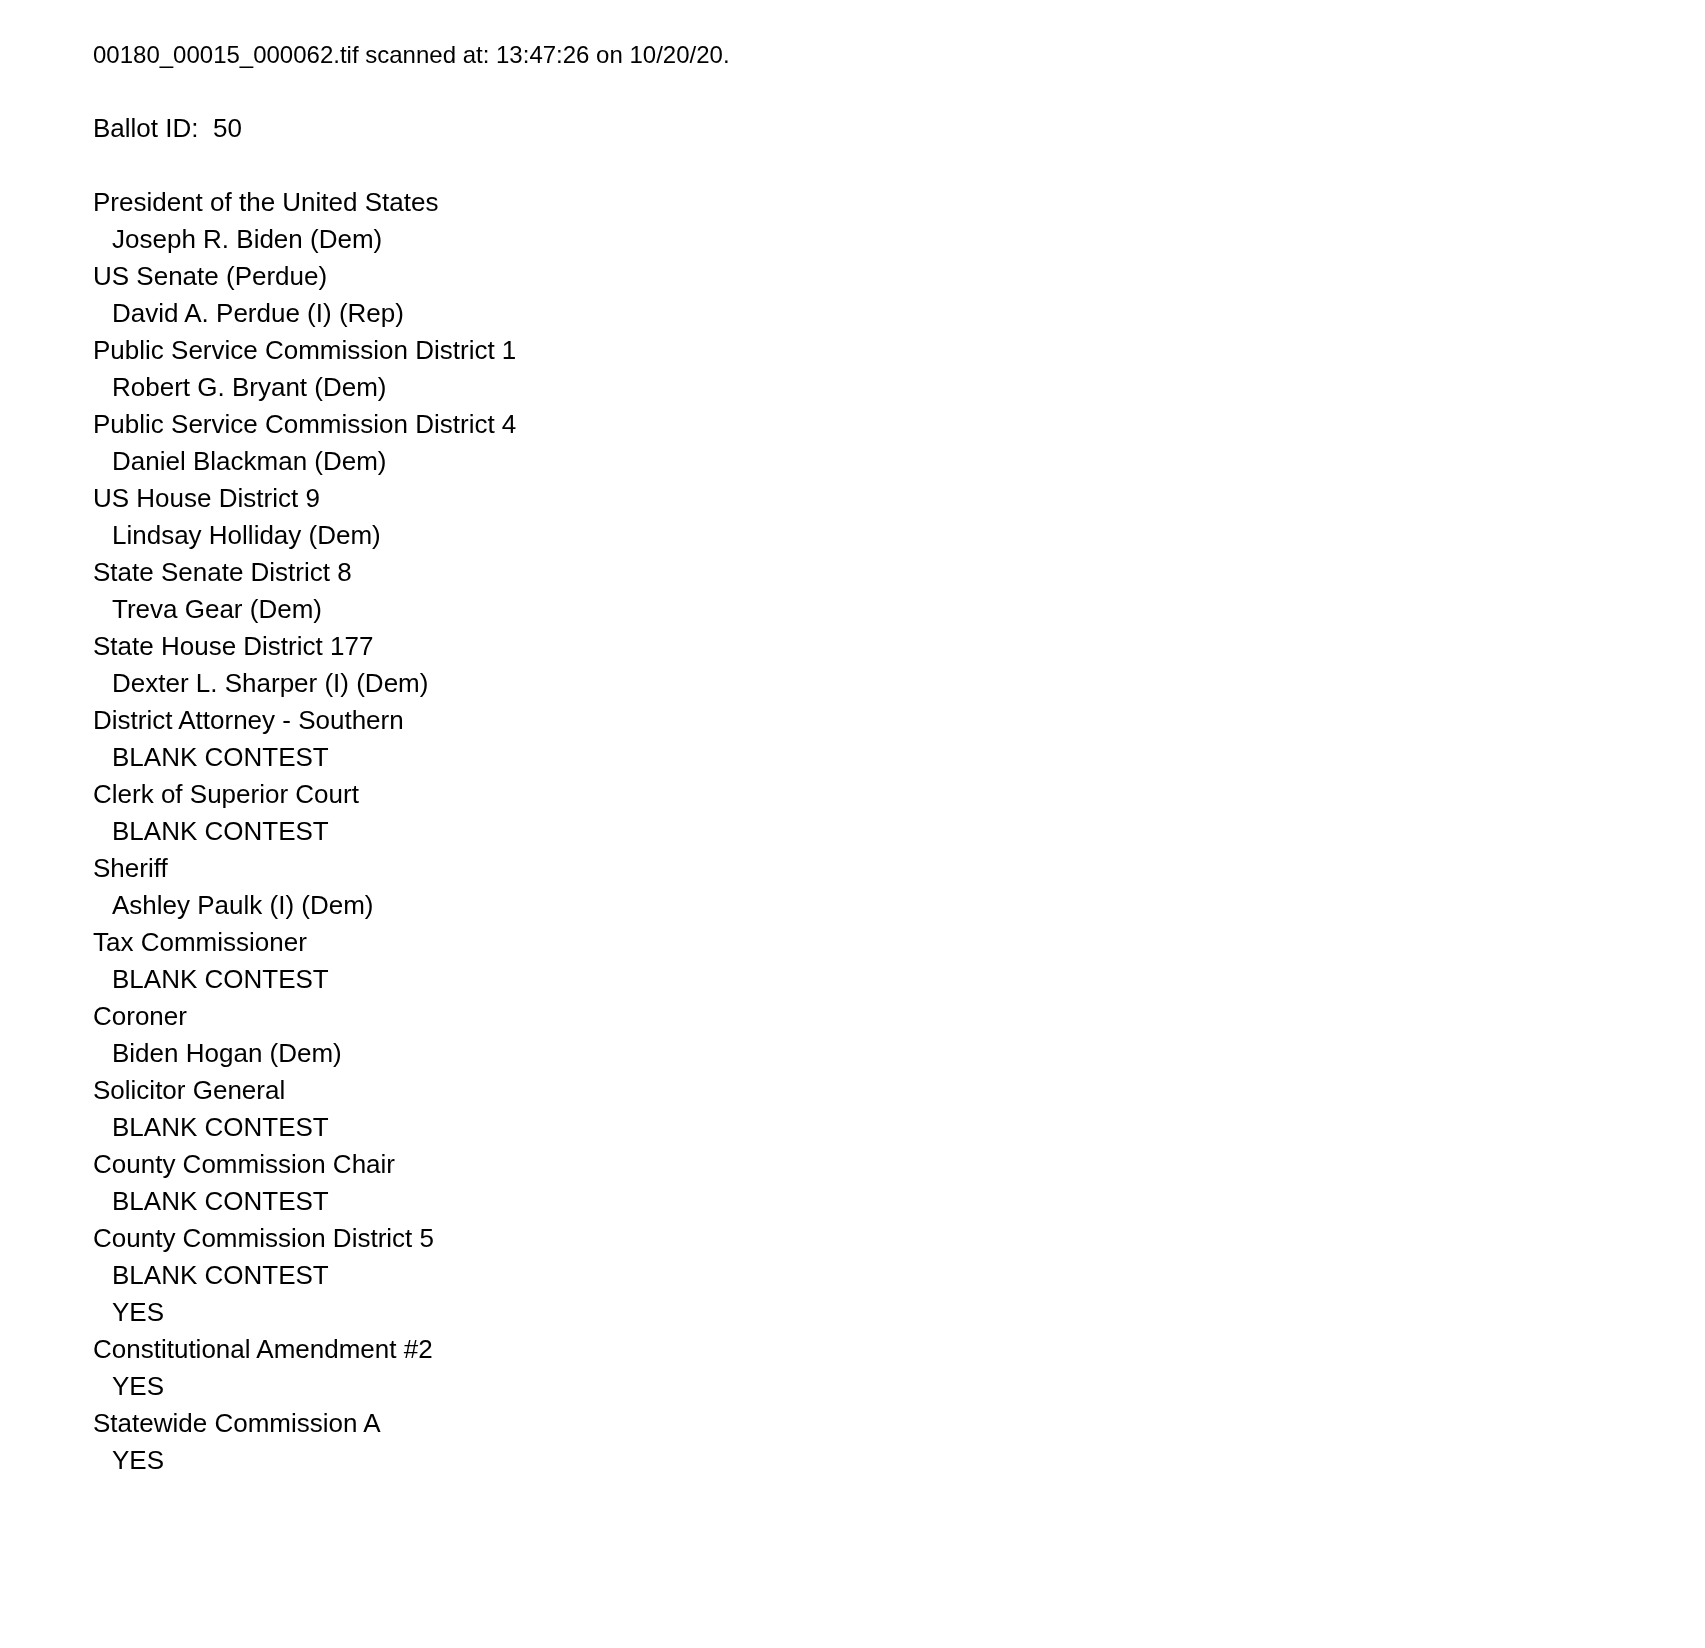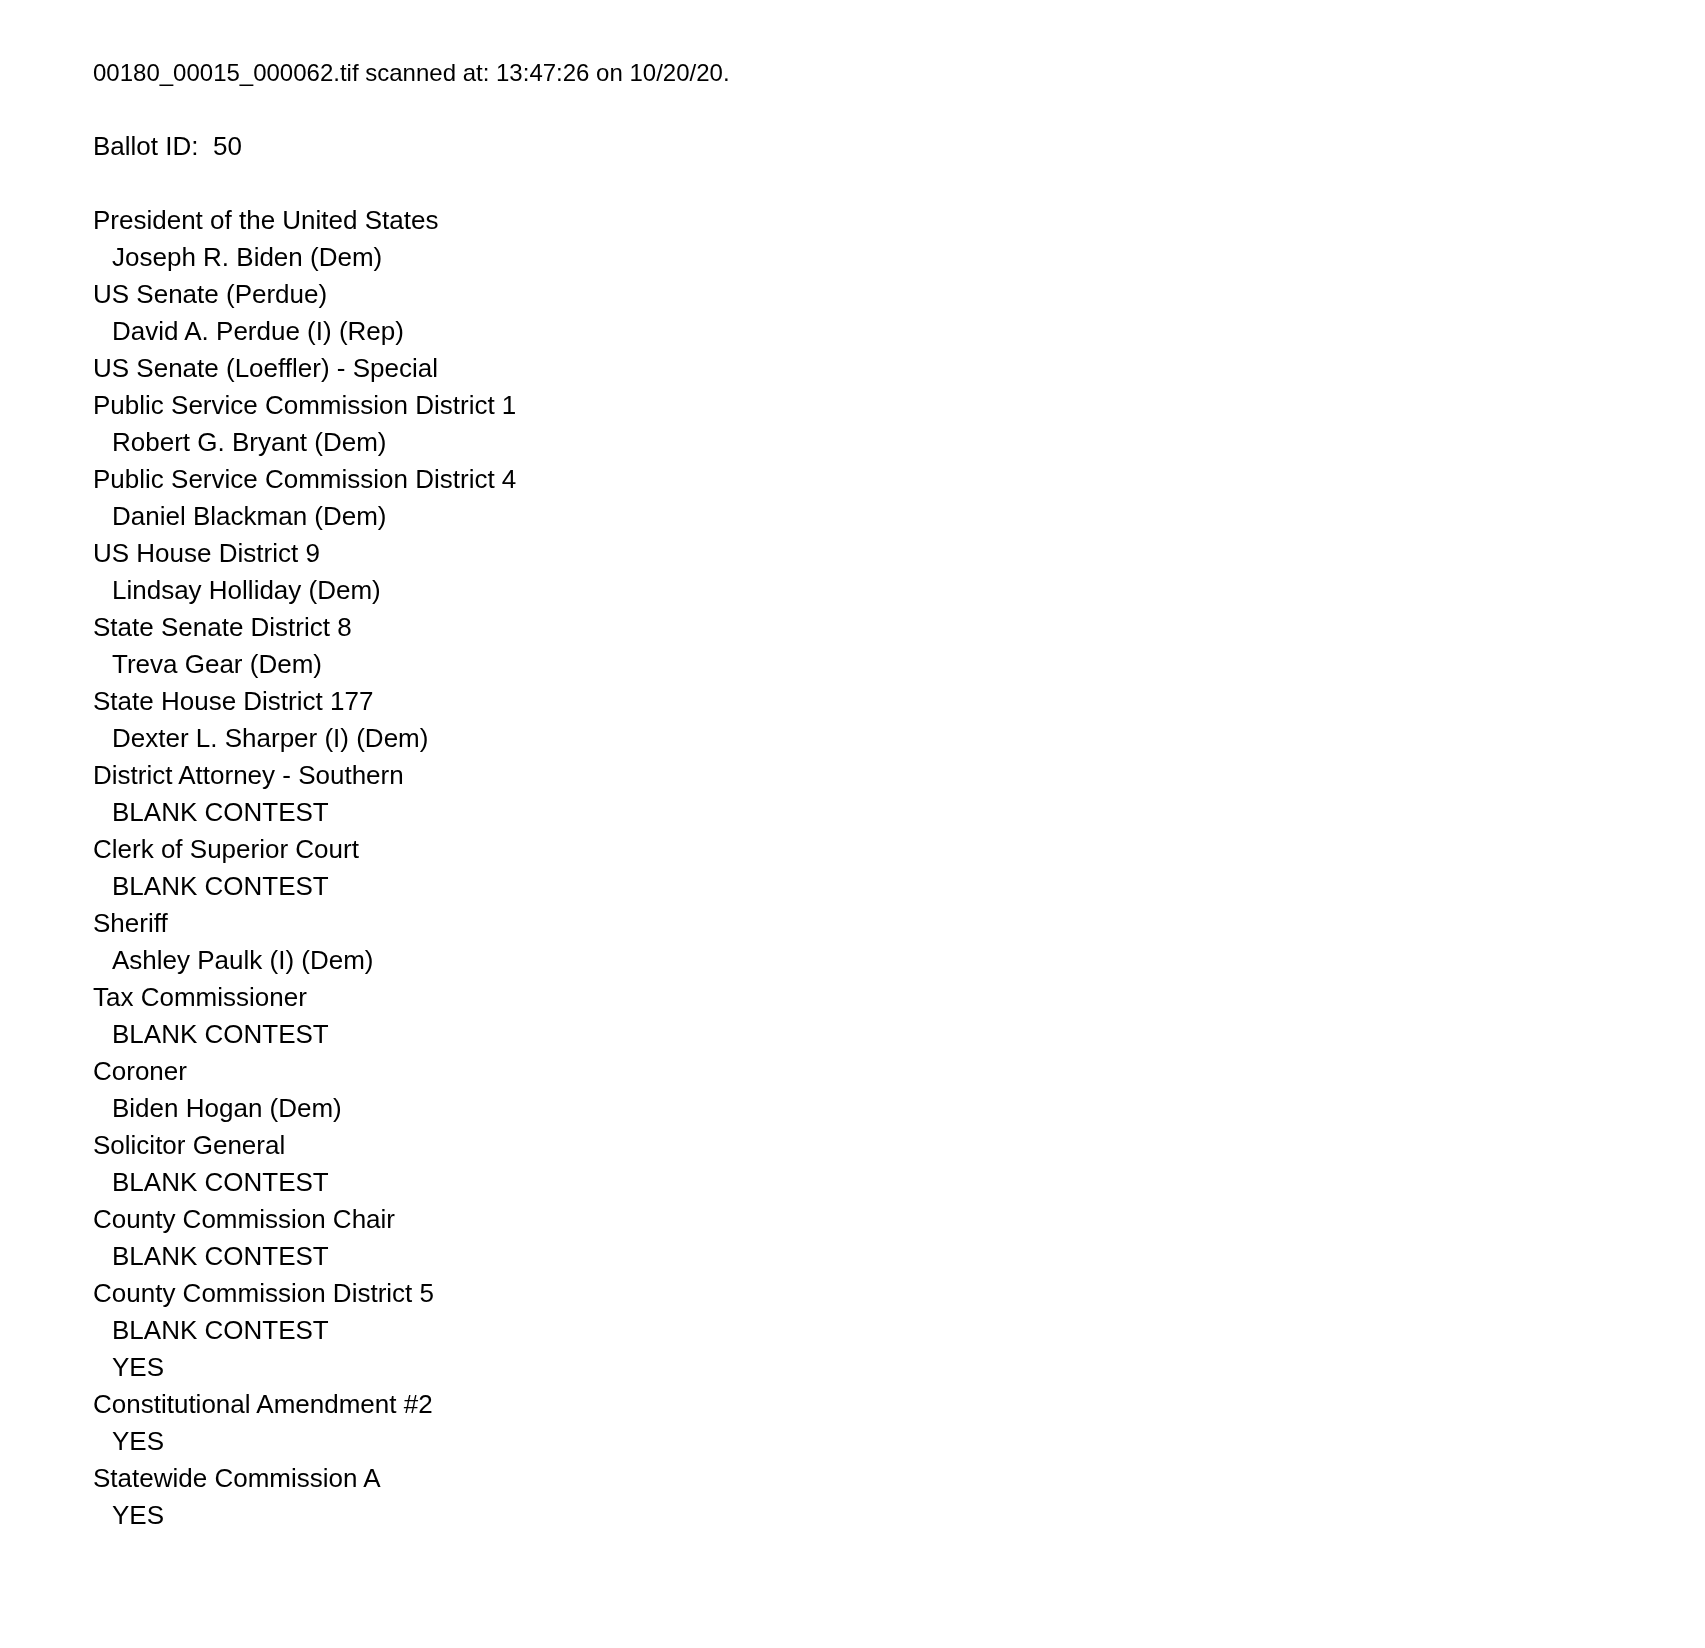--- a/index.html
+++ b/index.html
@@ -6,21 +6,21 @@
     margin: 0;
     padding: 0;
     background: #ffffff;
     width: 1705px;
     height: 1648px;
     overflow: hidden;
   }
   .doc {
     position: absolute;
     left: 93px;
-    top: 54px;
+    top: 36px;
     color: #000000;
     font-family: "Liberation Sans", sans-serif;
     font-size: 26px;
     -webkit-font-smoothing: antialiased;
   }
   .line {
     height: 37px;
     line-height: 37px;
     white-space: pre;
   }
@@ -40,21 +40,20 @@
 <div class="doc">
   <div class="line scan-line">00180_00015_000062.tif scanned at: 13:47:26 on 10/20/20.</div>
   <div class="line blank"></div>
   <div class="line">Ballot ID:  50</div>
   <div class="line blank"></div>
   <div id="contest-list">
       <div class="line contest-title">President of the United States</div>
       <div class="line selection">Joseph R. Biden (Dem)</div>
       <div class="line contest-title">US Senate (Perdue)</div>
       <div class="line selection">David A. Perdue (I) (Rep)</div>
-      <div class="line contest-title">US Senate (Loeffler) - Special</div>
       <div class="line contest-title">Public Service Commission District 1</div>
       <div class="line selection">Robert G. Bryant (Dem)</div>
       <div class="line contest-title">Public Service Commission District 4</div>
       <div class="line selection">Daniel Blackman (Dem)</div>
       <div class="line contest-title">US House District 9</div>
       <div class="line selection">Lindsay Holliday (Dem)</div>
       <div class="line contest-title">State Senate District 8</div>
       <div class="line selection">Treva Gear (Dem)</div>
       <div class="line contest-title">State House District 177</div>
       <div class="line selection">Dexter L. Sharper (I) (Dem)</div>

